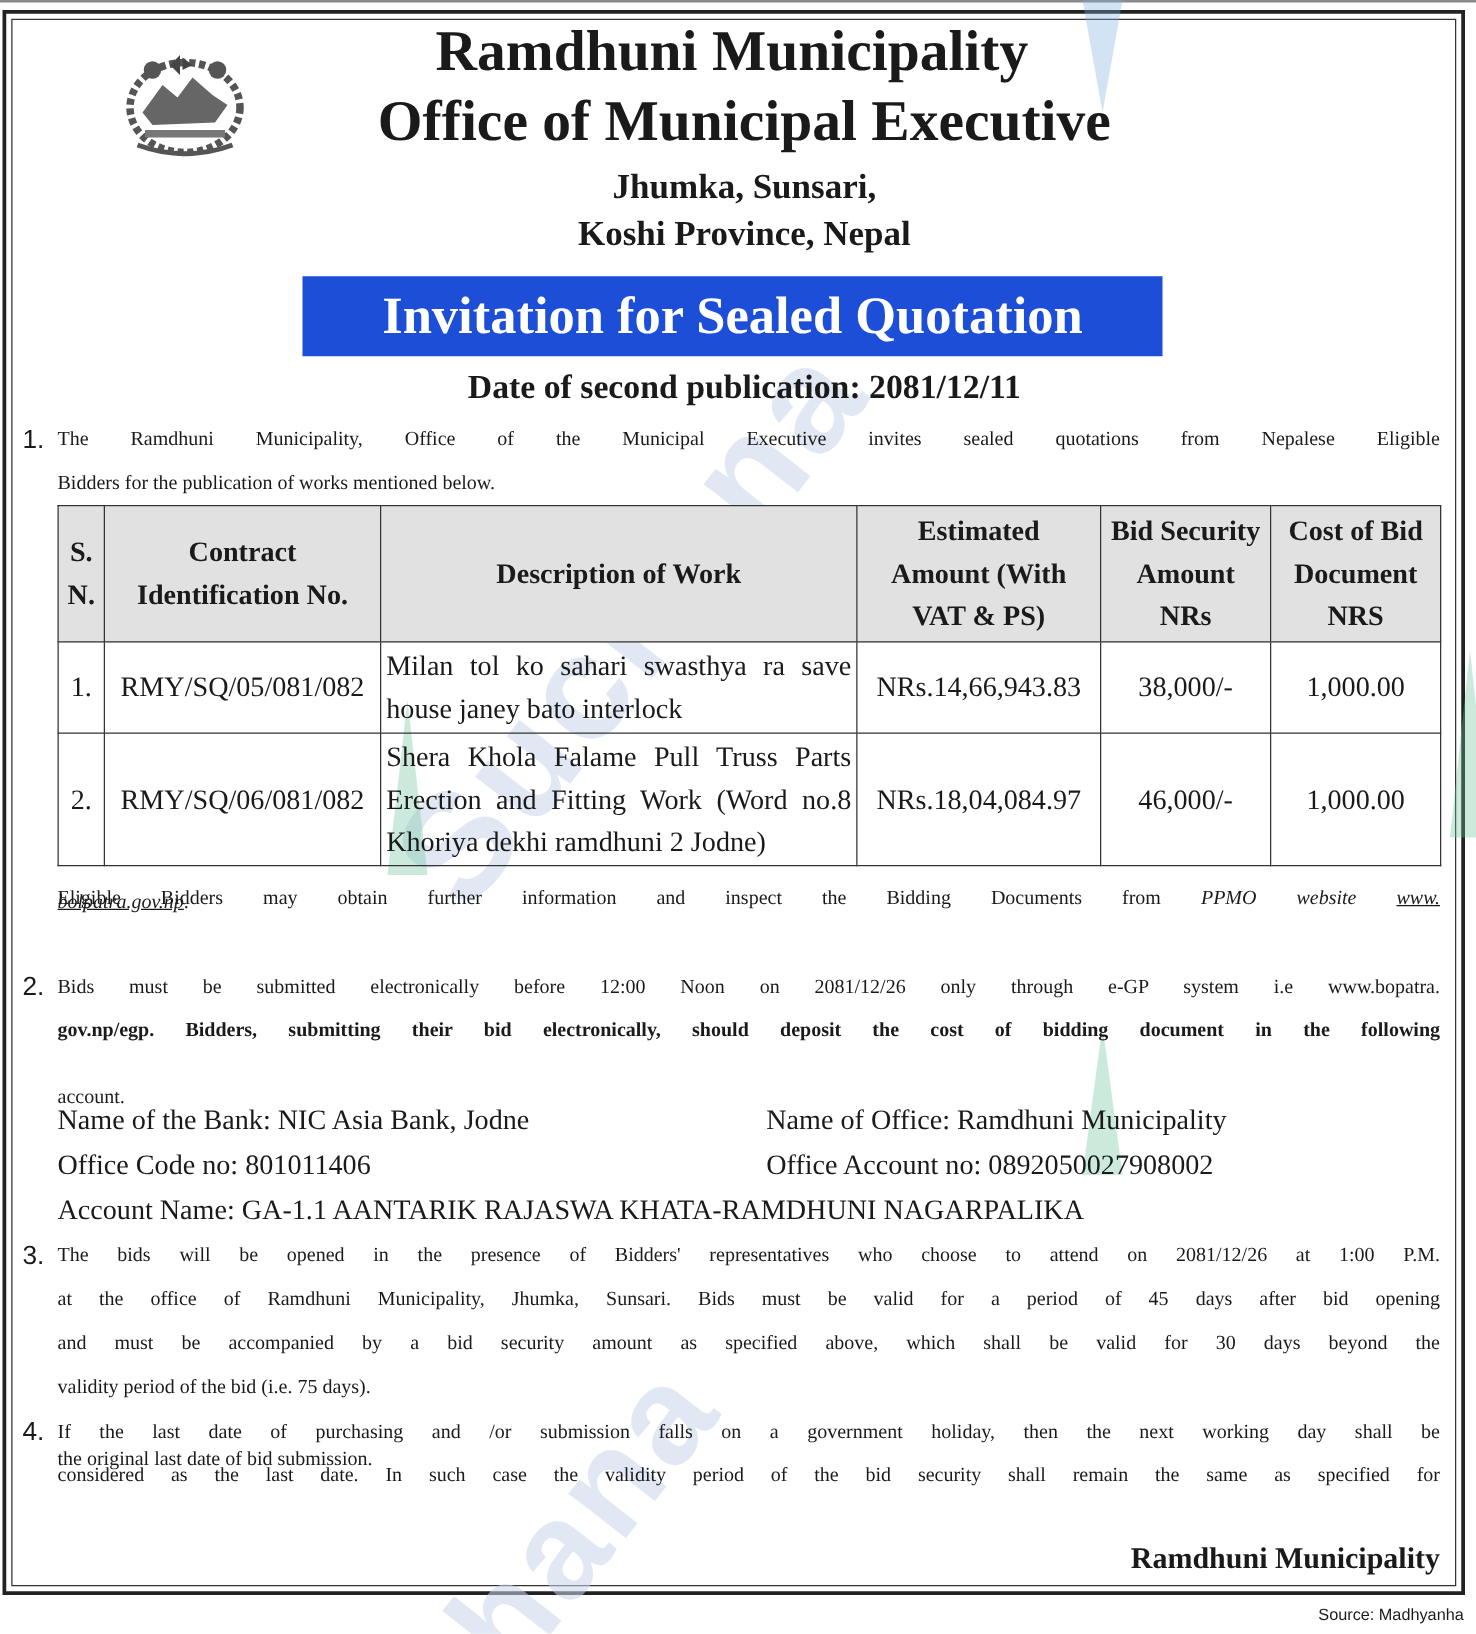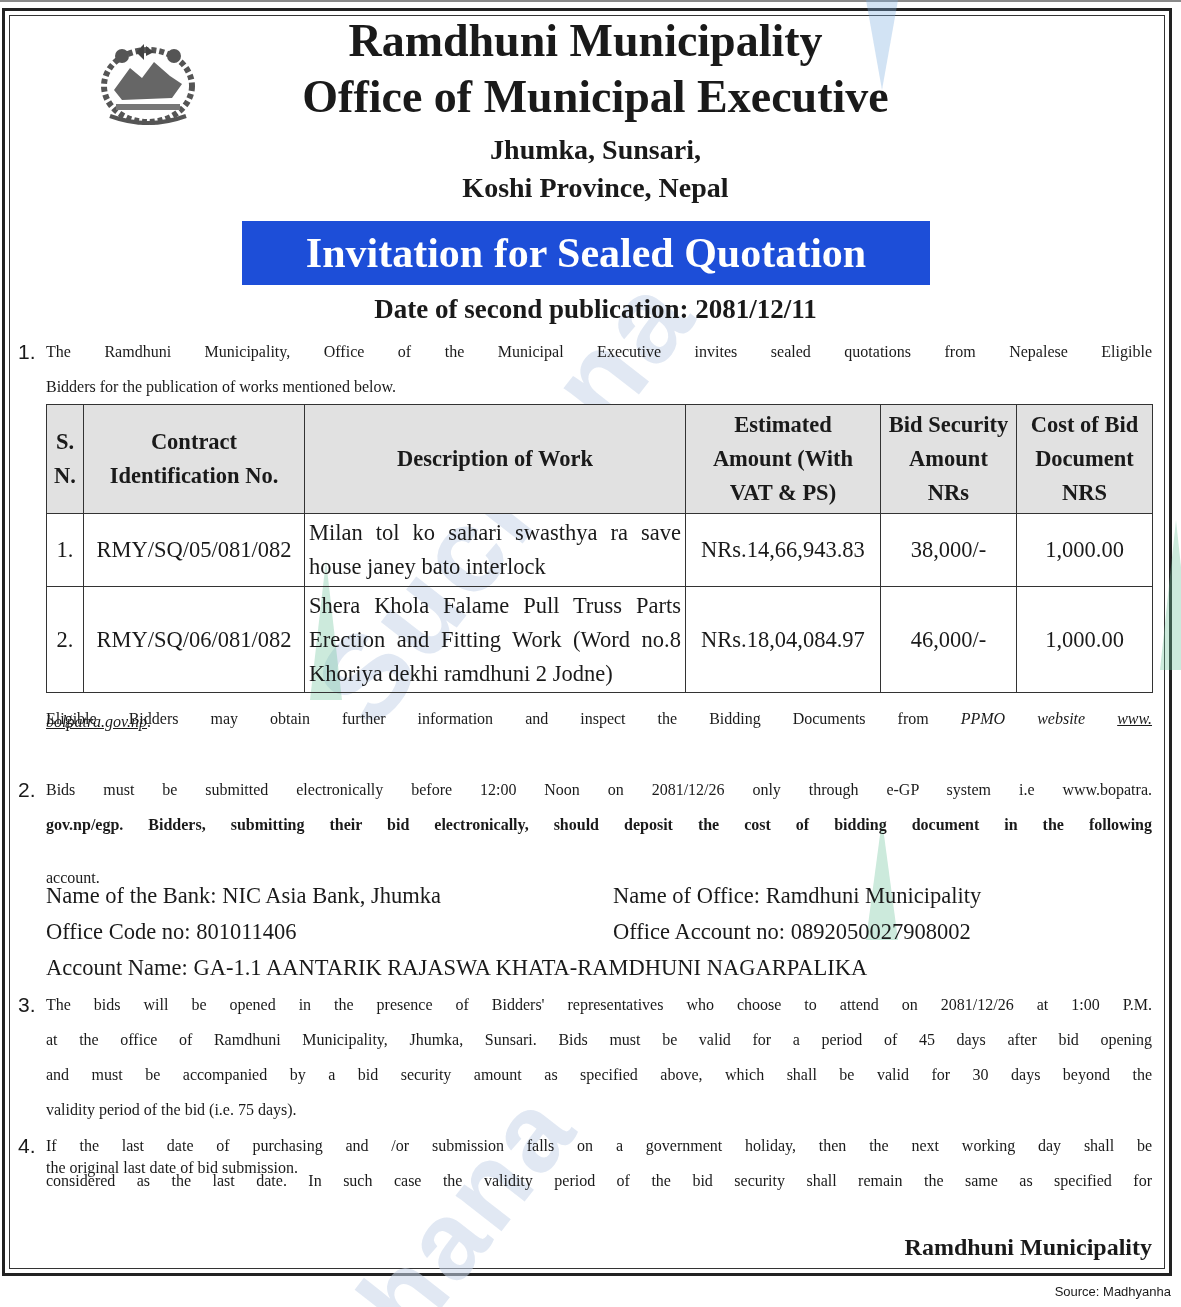--- a/index.html
+++ b/index.html
@@ -160,21 +160,21 @@
 </div>
 <div class="para" style="top:704px;">
   <a class="i u" style="color:inherit;">bolpatra.gov.np</a><span>.</span>
 </div>
 
 <div class="num" style="top:772px;">2.</div>
 <div class="para justify-last" style="top:772px;">Bids must be submitted electronically before 12:00 Noon on 2081/12/26 only through e-GP system i.e www.bopatra.</div>
 <div class="para justify-last" style="top:807px;font-weight:bold;">gov.np/egp. Bidders, submitting their bid electronically, should deposit the cost of bidding document in the following</div>
 <div class="para" style="top:860px;">account.</div>
 
-<div class="bank" style="left:46px; top:878px;">Name of the Bank: NIC Asia Bank, Jhumka</div>
+<div class="bank" style="left:46px; top:878px;">Name of the Bank: NIC Asia Bank, Jodne</div>
 <div class="bank" style="left:613px; top:878px;">Name of Office: Ramdhuni Municipality</div>
 <div class="bank" style="left:46px; top:914px;">Office Code no: 801011406</div>
 <div class="bank" style="left:613px; top:914px;">Office Account no: 0892050027908002</div>
 <div class="bank" style="left:46px; top:950px;">Account Name: GA-1.1 AANTARIK RAJASWA KHATA-RAMDHUNI NAGARPALIKA</div>
 
 <div class="num" style="top:987px;">3.</div>
 <div class="para justify-last" style="top:987px;">The bids will be opened in the presence of Bidders' representatives who choose to attend on 2081/12/26 at 1:00 P.M.</div>
 <div class="para justify-last" style="top:1022px;">at the office of Ramdhuni Municipality, Jhumka, Sunsari. Bids must be valid for a period of 45 days after bid opening</div>
 <div class="para justify-last" style="top:1057px;">and must be accompanied by a bid security amount as specified above, which shall be valid for 30 days beyond the</div>
 <div class="para" style="top:1092px;">validity period of the bid (i.e. 75 days).</div>

